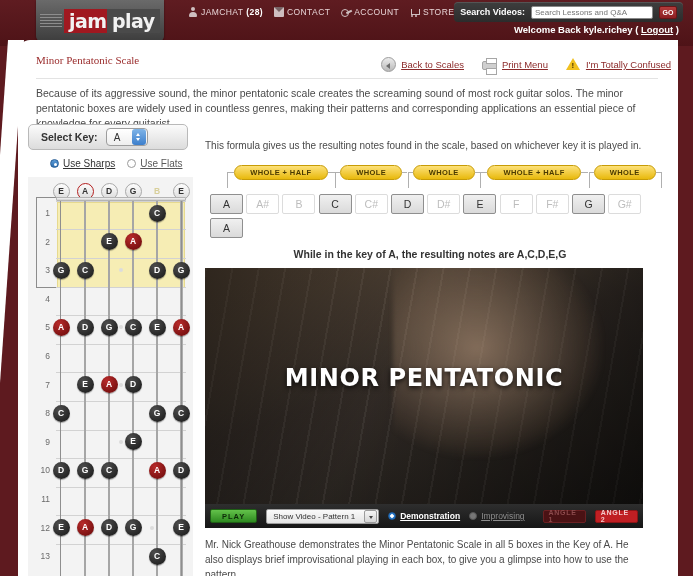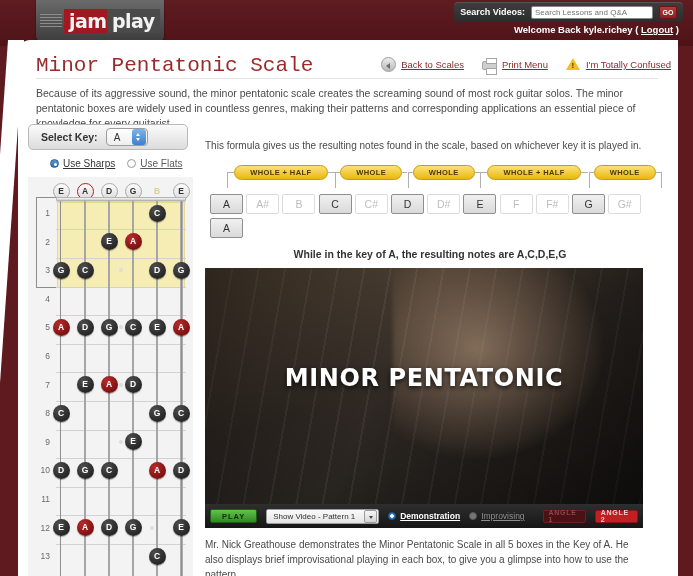--- a/index.html
+++ b/index.html
@@ -83,22 +83,22 @@
     background:#fff;
     border-top-left-radius:12px;
   }
   #sheet::before{
     content:""; position:absolute; left:-10px; top:0; width:16px; height:536px;
     background:#fff; transform:skewX(-4deg); transform-origin:top left;
   }
 
   
   #page-title {
-    position:absolute; left:36px; top:54px; font-size:21px; color:#9a2b2b;
-    font-family:Liberation Mono, monospace;
+    position:absolute; left:36px; top:54px; font-size:11px; color:#9a2b2b;
+    font-family:Liberation Serif, serif;
   }
   #header-links { position:absolute; right:22px; top:57px; display:flex; gap:18px; align-items:center; }
   .hlink { display:flex; align-items:center; gap:5px; font-size:9.5px; }
   .hlink a { color:#8c2b2b; text-decoration:underline; }
   .hl-ico { width:15px; height:15px; position:relative; }
   .ico-back { border-radius:50%; background:linear-gradient(#ececec,#b9b9b9); border:1px solid #9d9d9d; }
   .ico-back::after{content:"";position:absolute;left:4px;top:4.5px;width:0;height:0;border-top:3px solid transparent;border-bottom:3px solid transparent;border-right:4px solid #6d6d6d;}
   .ico-print{background:#cfcfcf;border:1px solid #a6a6a6;border-radius:2px;margin-top:2px;height:9px;}
   .ico-print::before{content:"";position:absolute;left:3px;top:-4px;width:9px;height:4px;background:#fff;border:1px solid #a6a6a6;}
   .ico-print::after{content:"";position:absolute;left:3px;top:6px;width:9px;height:5px;background:#fff;border:1px solid #a6a6a6;}
@@ -263,20 +263,43 @@
 
 <div id="topbar">
 
   <div id="logo-plate">
     <div class="stripes-l"></div>
     <div class="stripes-r"></div>
     <div id="logo-jam">jam</div>
     <div id="logo-play">play</div>
   </div>
 
+  <div id="topnav">
+    <div class="topnav-item">
+      <span class="tn-ico ico-person"></span>
+      <span>JAMCHAT</span>
+      <b>(28)</b>
+    </div>
+    <div class="topnav-item">
+      <span class="tn-ico ico-mail"></span>
+      <span>CONTACT</span>
+    </div>
+    <div class="topnav-item">
+      <span class="tn-ico ico-key"></span>
+      <span>ACCOUNT</span>
+    </div>
+    <div class="topnav-item">
+      <span class="tn-ico ico-cart"></span>
+      <span>STORE</span>
+    </div>
+    <div class="topnav-item">
+      <span class="tn-ico ico-bug"></span>
+      <span>BUG</span>
+    </div>
+  </div>
 
   <div id="welcome">
     <span>Welcome Back kyle.richey ( </span><a href="#">Logout</a><span> )</span>
   </div>
 
   <div id="searchbox">
     <span id="search-label">Search Videos:</span>
     <input id="search-input" type="text" placeholder="Search Lessons and Q&amp;A" style="">
     <div id="search-go">GO</div>
   </div>

